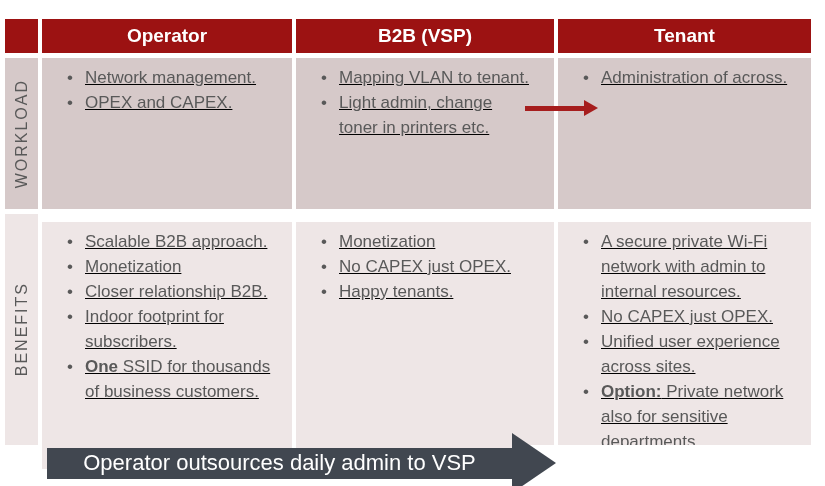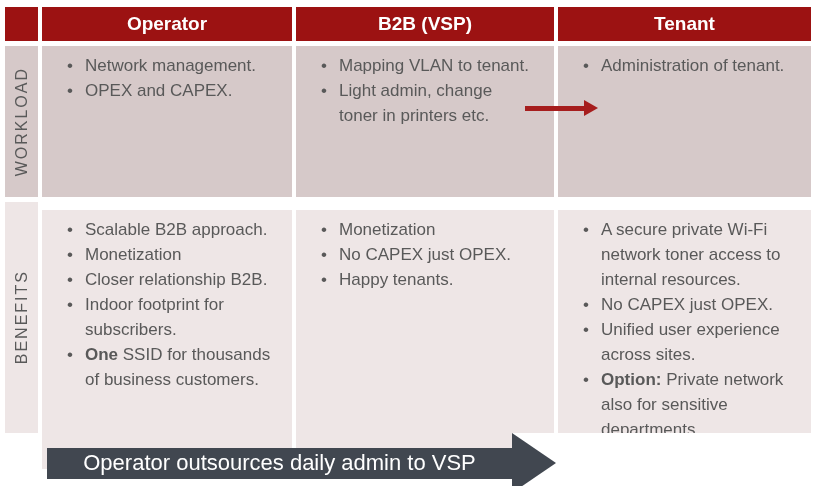--- a/index.html
+++ b/index.html
@@ -13,21 +13,21 @@
   }
   html,body{margin:0;padding:0;background:#ffffff;}
   .slide{
     position:relative;
     width:825px;height:486px;
     background:#ffffff;
     font-family:"Liberation Sans", sans-serif;
     overflow:hidden;
   }
   .grid{
-    position:absolute;left:5px;top:7px;
+    position:absolute;left:5px;top:19px;
     display:grid;
     grid-template-columns:33px 250px 258px 253px;
     grid-template-rows:34px 151px 231px;
     column-gap:4px;row-gap:5px;
   }
   .corner{background:var(--header-red);}
   .hcell{
     background:var(--header-red);
     color:var(--header-text);
     font-size:19px;font-weight:bold;
@@ -39,21 +39,21 @@
   .vlabel{
     writing-mode:vertical-rl;
     transform:rotate(180deg);
     font-size:16px;
     letter-spacing:2px;
     color:var(--text-gray);
   }
   .cell{overflow:hidden;}
   .cell.workload{background:var(--workload-bg);}
   .cell.benefits{background:var(--benefits-bg);margin-top:8px;}
-  .cell ul{margin:0;padding:7px 6px 0 23px;list-style:none;}
+  .cell ul{margin:0;padding:7px 6px 0 23px;list-style:none;text-decoration:underline;}
   .cell li{
     position:relative;
     padding-left:20px;
     font-size:17px;line-height:25px;
     color:var(--text-gray);
     white-space:pre-line;
   }
   .cell li::before{content:"\2022";position:absolute;left:2px;}
   .cell li b{font-weight:bold;}
   
@@ -108,21 +108,21 @@
       </div>
     <div class="cell workload">
         <ul>
           <li>Mapping VLAN to tenant.</li>
           <li>Light admin, change
 toner in printers etc.</li>
         </ul>
       </div>
     <div class="cell workload">
         <ul>
-          <li>Administration of tenant.</li>
+          <li>Administration of across.</li>
         </ul>
       </div>
 
     <div class="labelcell benefits">
       <span class="vlabel">BENEFITS</span>
     </div>
     <div class="cell benefits">
         <ul>
           <li>Scalable B2B approach.</li>
           <li>Monetization</li>
@@ -136,21 +136,21 @@
     <div class="cell benefits">
         <ul>
           <li>Monetization</li>
           <li>No CAPEX just OPEX.</li>
           <li>Happy tenants.</li>
         </ul>
       </div>
     <div class="cell benefits">
         <ul>
           <li>A secure private Wi-Fi
-network toner access to
+network with admin to
 internal resources.</li>
           <li>No CAPEX just OPEX.</li>
           <li>Unified user experience
 across sites.</li>
           <li><b>Option:</b> Private network
 also for sensitive
 departments.</li>
         </ul>
       </div>
   </div>

